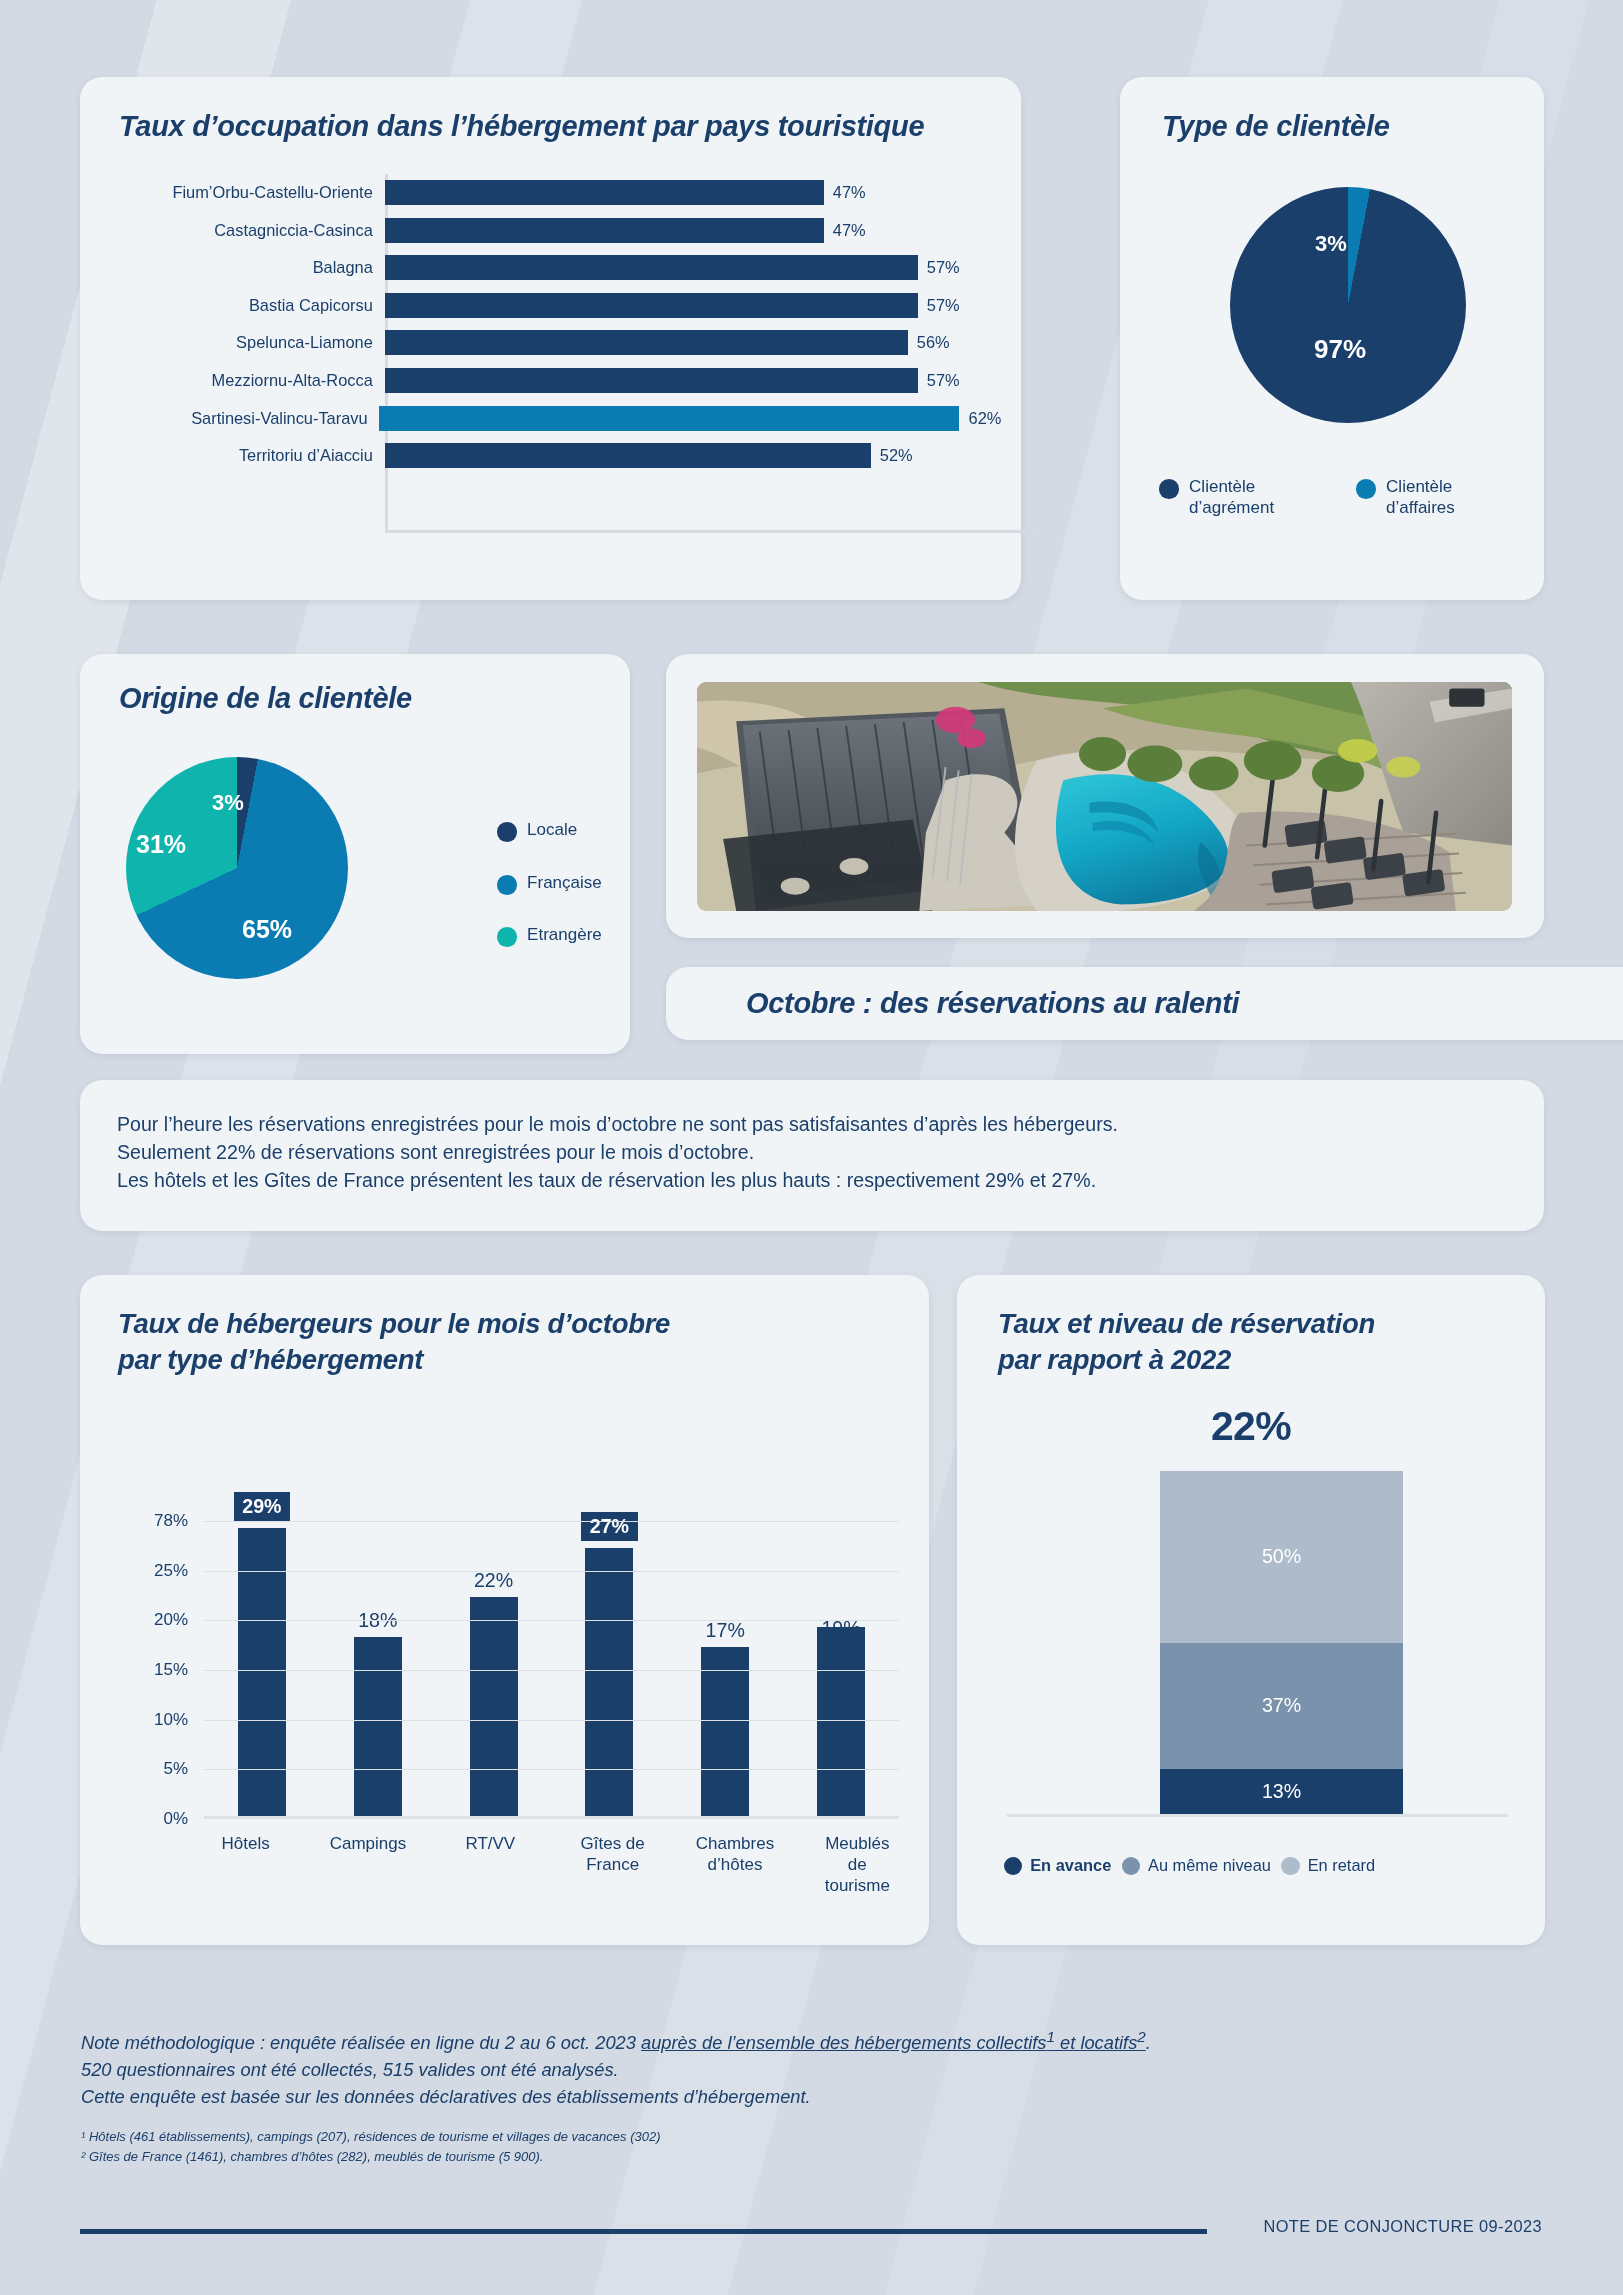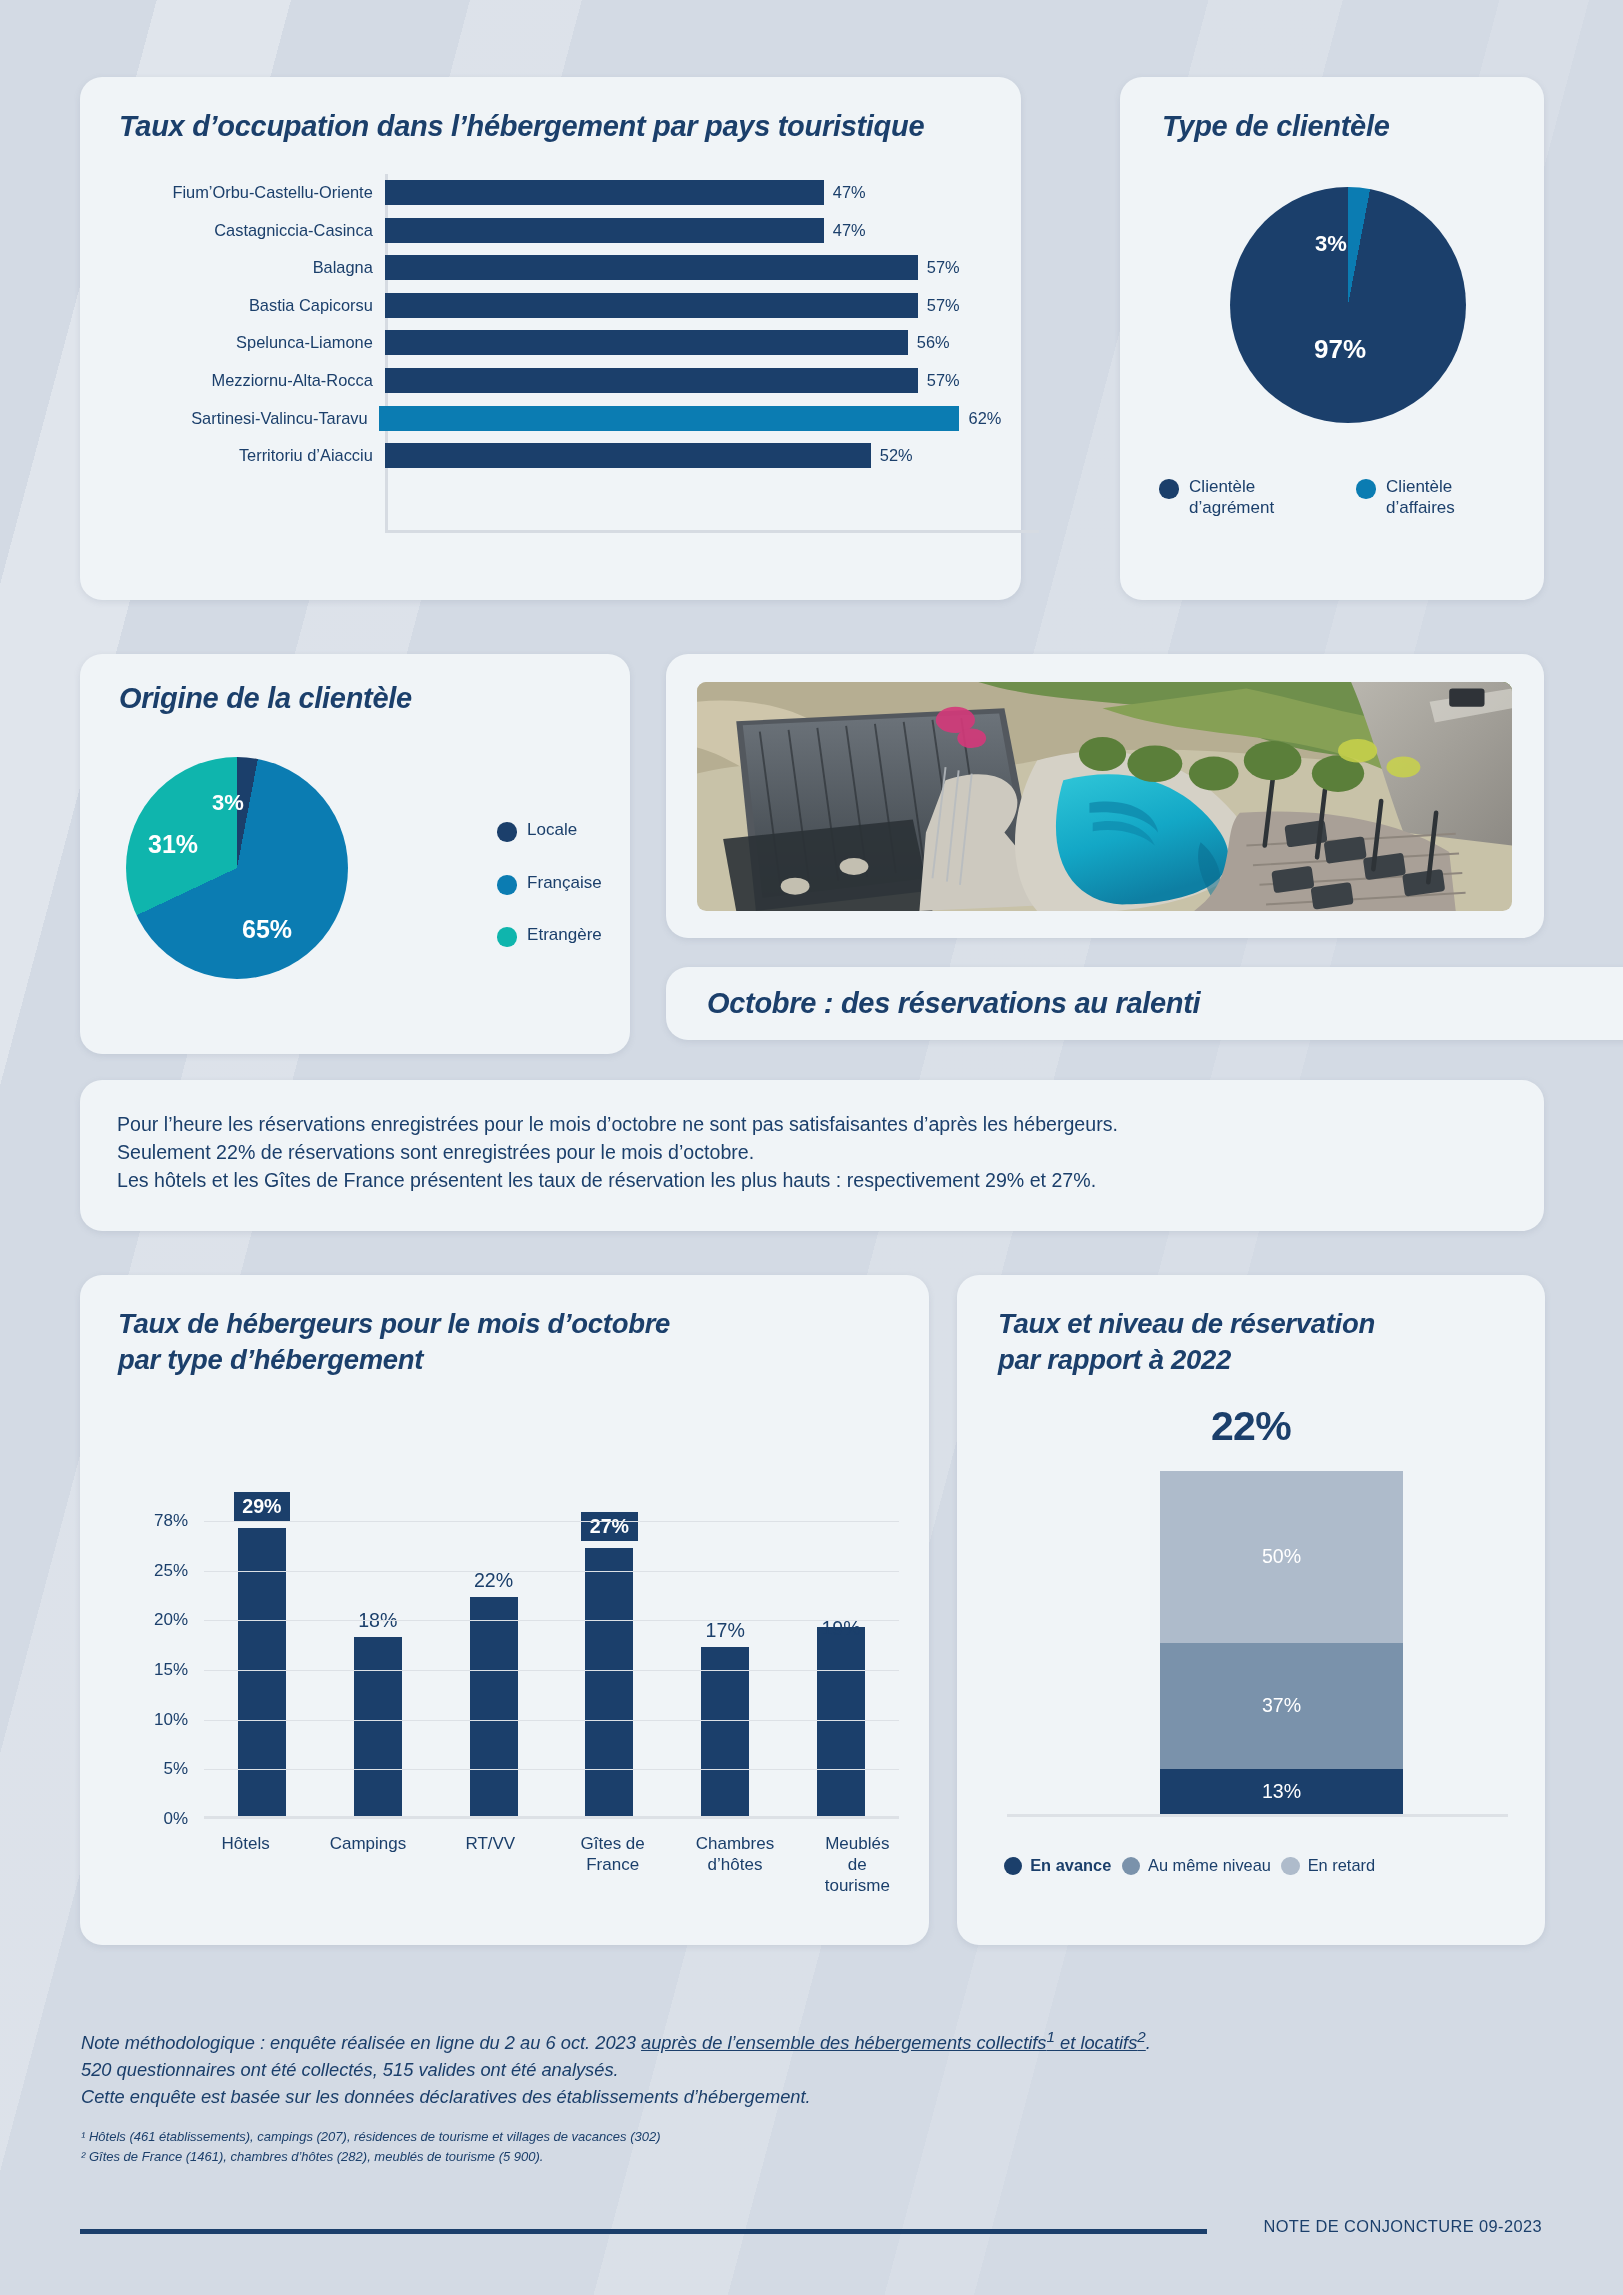--- a/index.html
+++ b/index.html
@@ -16,20 +16,21 @@
     background:
       linear-gradient(105deg, transparent 0 7%, rgba(255,255,255,0.30) 7% 13%, transparent 13% 21%, rgba(255,255,255,0.22) 21% 26%, transparent 26% 100%),
       linear-gradient(105deg, transparent 0 54%, rgba(255,255,255,0.16) 54% 60%, transparent 60% 67%, rgba(255,255,255,0.12) 67% 71%, transparent 71% 100%);
     pointer-events: none;
   }
   .card {
     position: absolute;
     background: #f0f4f7;
     border-radius: 22px;
     box-shadow: 0 2px 6.5px rgba(120,135,155,0.18);
+    padding-left: 39px;
   }
   .ttl {
     color: #1b3f6b;
     font-style: italic;
     font-weight: 700;
     letter-spacing: -0.3px;
   }
 
   
   #card-occupation { left: 80px; top: 77px; width: 941px; height: 523px; }
@@ -196,21 +197,21 @@
     <span class="dot" style="background:#0b7cb2;"></span>
     <span class="legend-txt">Clientèle<br>d’affaires</span>
   </div>
 </div>
 
 <div class="card" id="card-origine">
   <div class="ttl">Origine de la clientèle</div>
   <div class="pie-origine">
     <span class="pie-lbl" style="left:86px; top:33px; font-size:22px;">3%</span>
     <span class="pie-lbl" style="left:116px; top:158px; font-size:25px;">65%</span>
-    <span class="pie-lbl" style="left:22px; top:73px; font-size:25px;">31%</span>
+    <span class="pie-lbl" style="left:10px; top:73px; font-size:25px;">31%</span>
   </div>
   <div class="legend-row" style="left:417px; top:166px;text-align:right;">
     <span class="dot" style="background:#1b3f6b;"></span>
     <span class="legend-txt">Locale</span>
   </div>
   <div class="legend-row" style="left:417px; top:219px;">
     <span class="dot" style="background:#0b7cb2;"></span>
     <span class="legend-txt">Française</span>
   </div>
   <div class="legend-row" style="left:417px; top:271px;">

